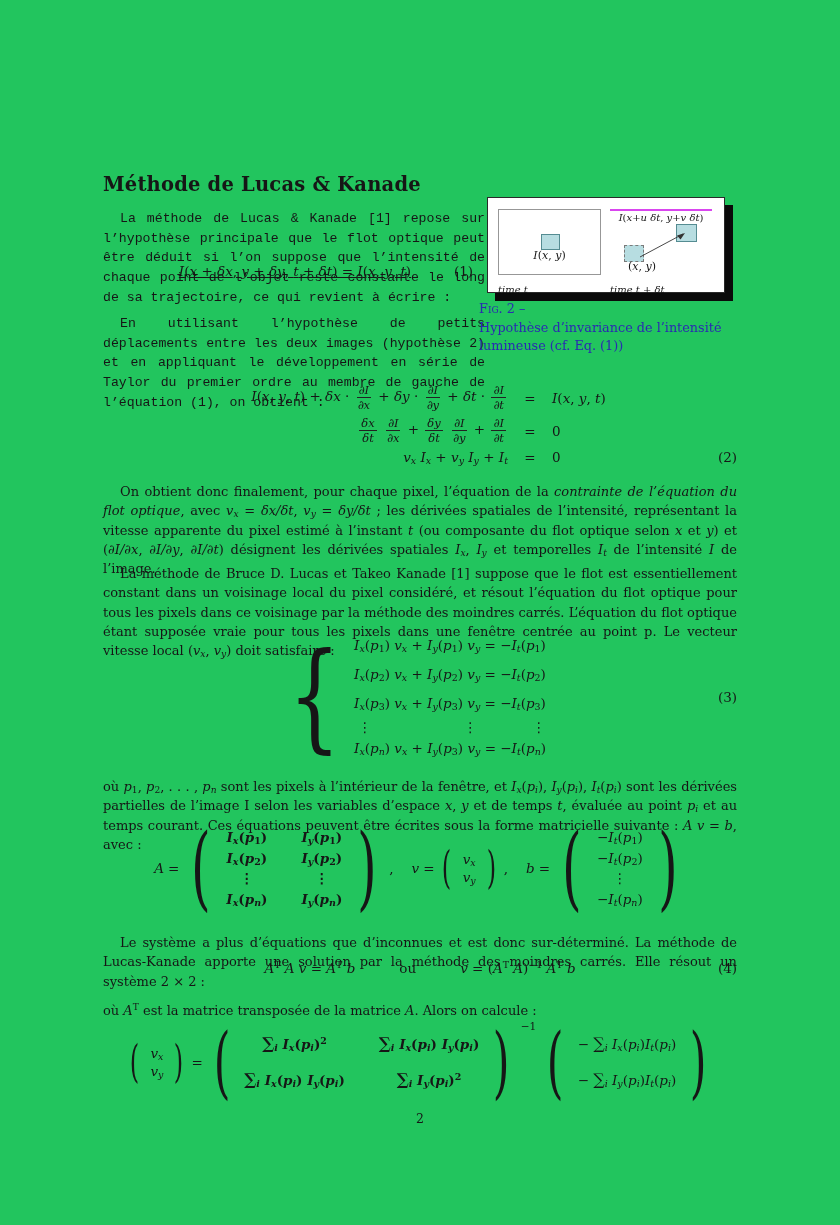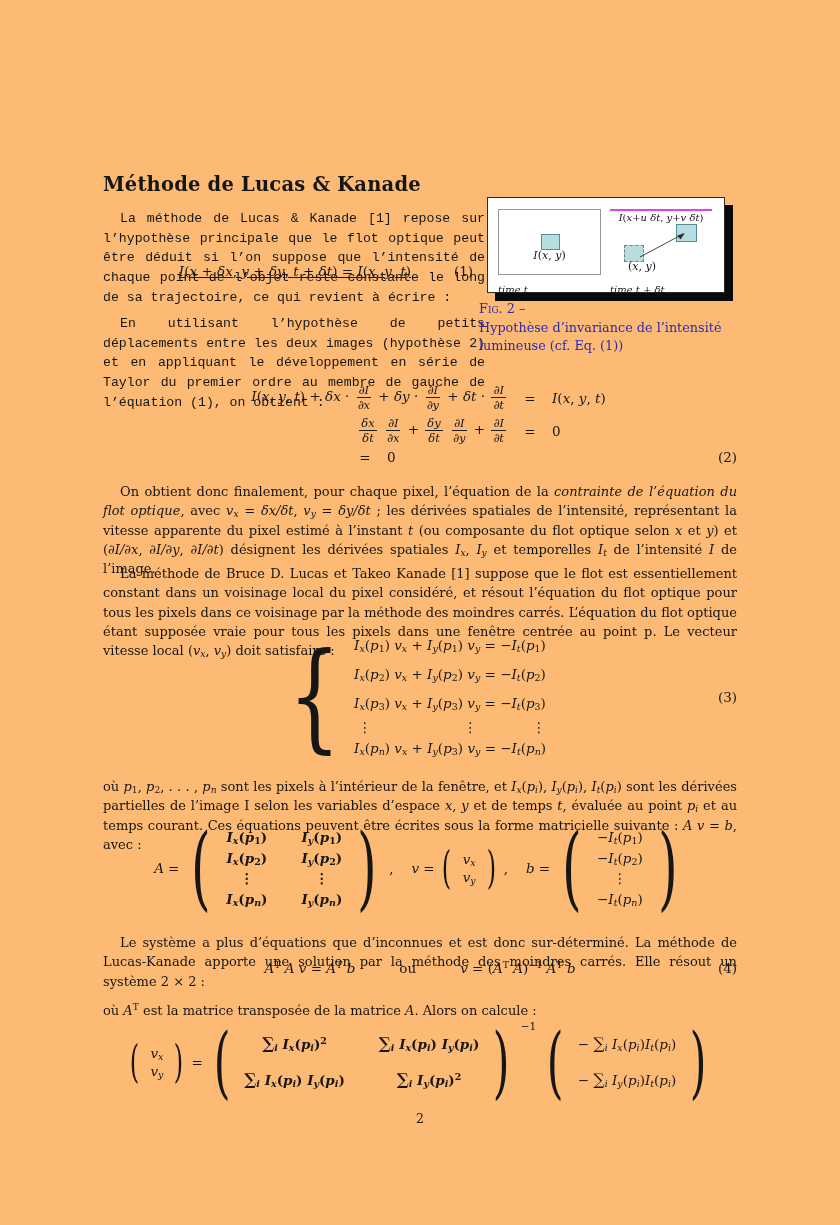--- a/index.html
+++ b/index.html
@@ -1,17 +1,17 @@
 <!DOCTYPE html>
 <html style="--caption-blue: #2a2ab2; --square-fill: #b7dde1; --square-border: #558c92;"><head>
 <meta charset="utf-8">
 <style>
   html,body { margin:0; padding:0; background:#ffffff; }
   .page {
-    position:relative; width:840px; height:1225px; background:#fdba74;
+    position:relative; width:840px; height:1225px; background:#22c55e;
     font-family:"DejaVu Serif","Liberation Serif",serif; color:#161616;
     overflow:hidden;
   }
   .blk { position:absolute; }
   .title { left:103px; top:160px; width:634px; font-size:19.5px; font-weight:bold; letter-spacing:0.2px; }
 
   .par { font-size:13px; line-height:19.3px; text-align:justify; }
   .ind { text-indent:17px; }
   .colL { width:382px; font-size:13.2px; line-height:19.6px;font-family:Liberation Mono, monospace; }
   .full { left:103px; width:634px; }
@@ -149,20 +149,21 @@
             <span class="nu"><i>∂I</i></span>
             <span class="dn"><i>∂y</i></span>
           </span> + <span class="fr">
             <span class="nu"><i>∂I</i></span>
             <span class="dn"><i>∂t</i></span>
           </span></span>
       <span class="e2m">=</span>
       <span class="e2r">0</span>
     </div>
     <div class="e2row" style="position:relative;">
+      <span class="e2l"><i>v<sub>x</sub></i> <i>I<sub>x</sub></i> + <i>v<sub>y</sub></i> <i>I<sub>y</sub></i> + <i>I<sub>t</sub></i></span>
       <span class="e2m">=</span>
       <span class="e2r">0</span>
       <span class="eqno eqno-r0">(2)</span>
     </div>
   </div>
 
   <p class="blk par ind full" style="top:469px;">On obtient donc finalement, pour chaque pixel, l’équation de la <i>contrainte de l’équation du flot optique</i>, avec <i>v<sub>x</sub></i> = <i>δx/δt</i>, <i>v<sub>y</sub></i> = <i>δy/δt</i> ; les dérivées spatiales de l’intensité, représentant la vitesse apparente du pixel estimé à l’instant <i>t</i> (ou composante du flot optique selon <i>x</i> et <i>y</i>) et (<i>∂I/∂x</i>, <i>∂I/∂y</i>, <i>∂I/∂t</i>) désignent les dérivées spatiales <i>I<sub>x</sub></i>, <i>I<sub>y</sub></i> et temporelles <i>I<sub>t</sub></i> de l’intensité <i>I</i> de l’image.</p>
   <p class="blk par ind full" style="top:551px;">La méthode de Bruce D. Lucas et Takeo Kanade [1] suppose que le flot est essentiellement constant dans un voisinage local du pixel considéré, et résout l’équation du flot optique pour tous les pixels dans ce voisinage par la méthode des moindres carrés. L’équation du flot optique étant supposée vraie pour tous les pixels dans une fenêtre centrée au point p. Le vecteur vitesse local (<i>v<sub>x</sub></i>, <i>v<sub>y</sub></i>) doit satisfaire :</p>
 
   <div class="eqwrap" style="left:103px; top:631px; width:634px; height:130px;">

